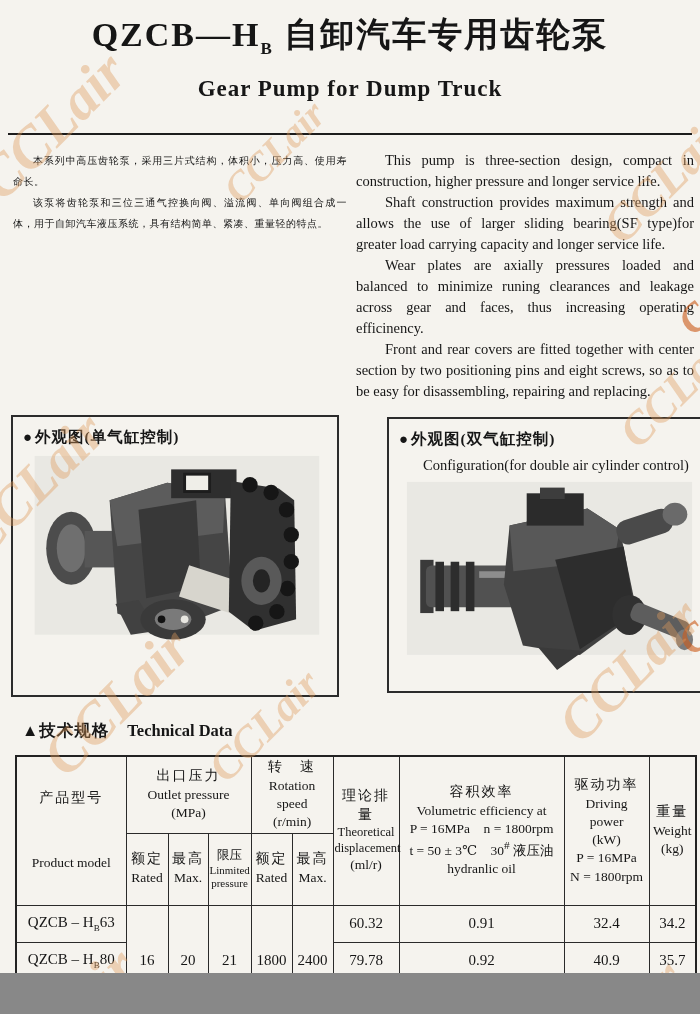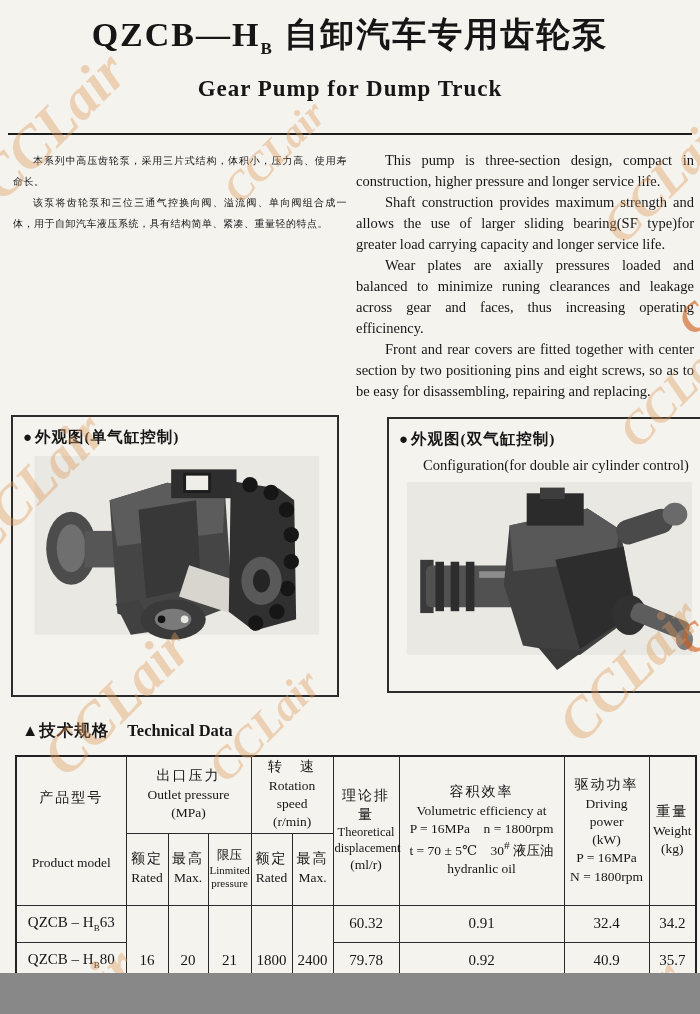--- a/index.html
+++ b/index.html
@@ -211,21 +211,21 @@
         <th rowspan="2">
           <div class="zh-line">理论排量</div>
           <div class="sm">Theoretical</div>
           <div class="sm">displacement</div>
           <div>(ml/r)</div>
         </th>
         <th rowspan="2">
           <div class="zh-line">容积效率</div>
           <div>Volumetric efficiency at</div>
           <div>P = 16MPa　n = 1800rpm</div>
-          <div><span>t = 70 ± 5℃　</span><span>30</span><sup>#</sup><span> 液压油</span></div>
+          <div><span>t = 50 ± 3℃　</span><span>30</span><sup>#</sup><span> 液压油</span></div>
           <div>hydranlic oil</div>
         </th>
         <th rowspan="2">
           <div class="zh-line">驱动功率</div>
           <div>Driving</div>
           <div>power</div>
           <div>(kW)</div>
           <div>P = 16MPa</div>
           <div>N = 1800rpm</div>
         </th>

